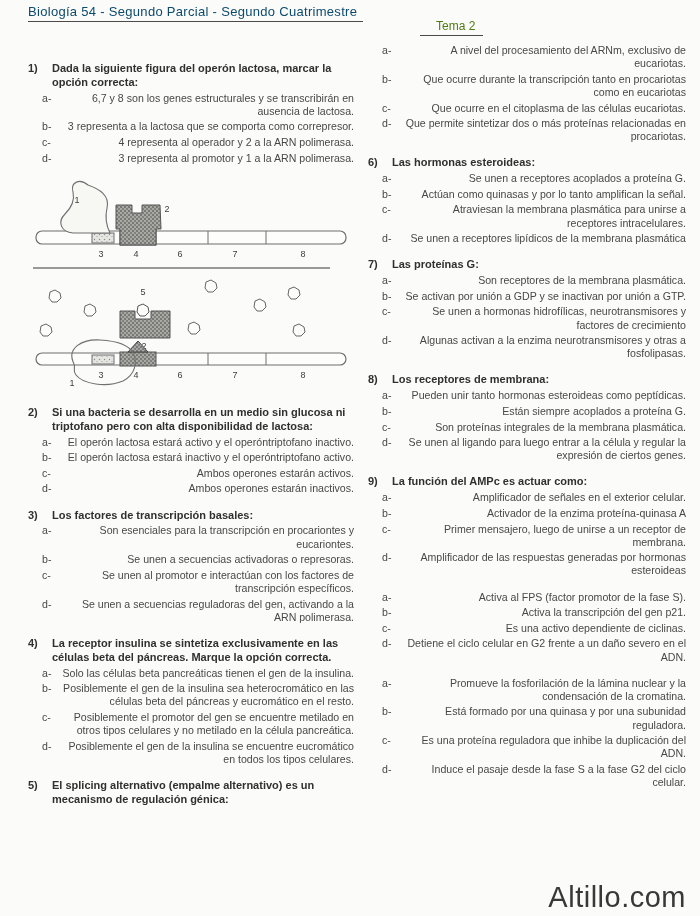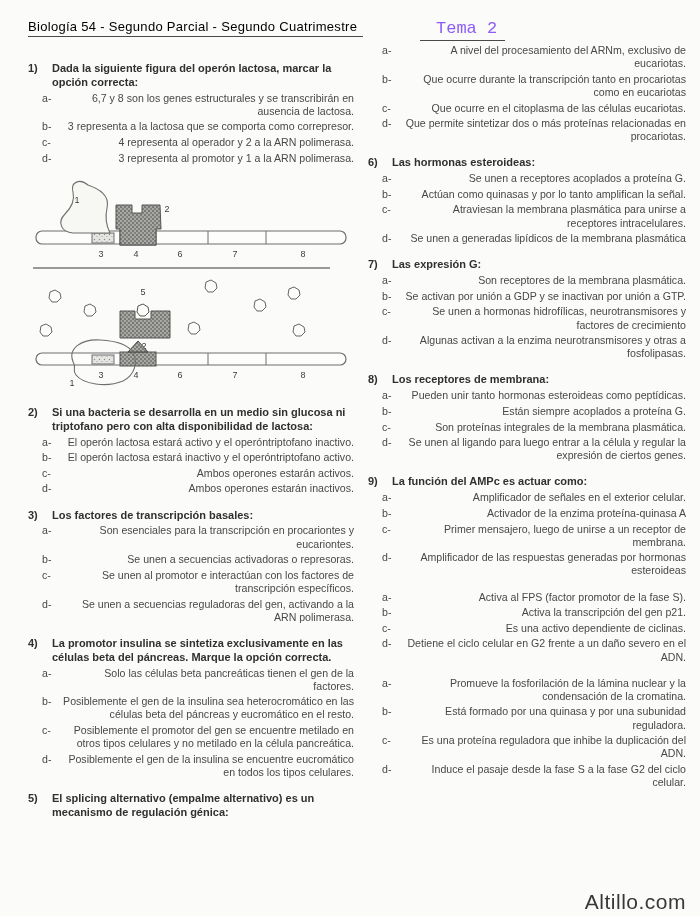--- a/index.html
+++ b/index.html
@@ -5,45 +5,45 @@
   html,body{margin:0;padding:0;}
   body{
     width:700px;height:916px;position:relative;overflow:hidden;
     background:#fbfbf9;
     font-family:"Liberation Sans",sans-serif;
     color:#3f3f3f;
     -webkit-font-smoothing:antialiased;
   }
   .page{position:absolute;inset:0;}
   .header-title{
-    position:absolute;left:28px;top:19px;
-    font-size:13px;color:#000000;letter-spacing:.3px;
+    position:absolute;left:28px;top:4px;
+    font-size:13px;color:#0c4a6e;letter-spacing:.3px;
     border-bottom:1.5px solid #4a4a4a;padding:0 6px 2px 0;
   }
   .tema{
     position:absolute;left:420px;top:19px;
-    font-size:17px;color:#8b5cf6;
-    border-bottom:1.5px solid #4a4a4a;padding:0 8px 2px 16px;font-family:Liberation Mono, monospace;
+    font-size:12px;color:#4d7c0f;
+    border-bottom:1.5px solid #4a4a4a;padding:0 8px 2px 16px;
   }
   .col{position:absolute;}
   .col-left{left:28px;top:62px;width:326px;}
   .col-right{left:368px;top:42px;width:318px;}
   .question{margin-bottom:13px;}
   .q-head{display:flex;font-weight:bold;font-size:11px;line-height:1.26;color:#303030;}
   .q-num{flex:0 0 24px;}
   .q-title{flex:1;}
   .q-options{margin-top:2px;padding-left:14px;}
   .option{display:flex;font-size:10.6px;line-height:1.24;margin-bottom:2.5px;color:#484848;}
   .opt-letter{flex:0 0 20px;}
   .opt-text{flex:1;text-align:right;}
   .operon-figure{margin:4px 0 8px 0;}
   .operon-figure svg text{font-family:"Liberation Sans",sans-serif;font-size:9px;fill:#3d3d3d;}
   .watermark{
     position:absolute;right:14px;bottom:2px;
-    font-size:21px;color:#383838;letter-spacing:.5px;text-align:center;
+    font-size:29px;color:#383838;letter-spacing:.5px;text-align:center;
   }
 </style>
 </head>
 <body>
 
 <div class="page">
 
   <div class="header-title">Biología 54 - Segundo  Parcial - Segundo Cuatrimestre</div>
   <div class="tema">Tema 2</div>
 
@@ -187,26 +187,26 @@
             </div>
             <div class="option">
               <span class="opt-letter">d-</span>
               <span class="opt-text">Se unen a secuencias reguladoras del gen, activando a la ARN polimerasa.</span>
             </div>
           </div>
         </section>
         <section class="question">
           <div class="q-head">
             <span class="q-num">4)</span>
-            <span class="q-title">La promotor insulina se sintetiza exclusivamente en las células beta del páncreas. Marque la opción correcta.</span>
+            <span class="q-title">La receptor insulina se sintetiza exclusivamente en las células beta del páncreas. Marque la opción correcta.</span>
           </div>
           <div class="q-options">
             <div class="option">
               <span class="opt-letter">a-</span>
-              <span class="opt-text">Solo las células beta pancreáticas tienen el gen de la factores.</span>
+              <span class="opt-text">Solo las células beta pancreáticas tienen el gen de la insulina.</span>
             </div>
             <div class="option">
               <span class="opt-letter">b-</span>
               <span class="opt-text">Posiblemente el gen de la insulina sea heterocromático en las células beta del páncreas y eucromático en el resto.</span>
             </div>
             <div class="option">
               <span class="opt-letter">c-</span>
               <span class="opt-text">Posiblemente el promotor del gen se encuentre metilado en otros tipos celulares y no metilado en la célula pancreática.</span>
             </div>
             <div class="option">
@@ -258,28 +258,28 @@
           <div class="option">
             <span class="opt-letter">b-</span>
             <span class="opt-text">Actúan como quinasas y por lo tanto amplifican la señal.</span>
           </div>
           <div class="option">
             <span class="opt-letter">c-</span>
             <span class="opt-text">Atraviesan la membrana plasmática para unirse a receptores intracelulares.</span>
           </div>
           <div class="option">
             <span class="opt-letter">d-</span>
-            <span class="opt-text">Se unen a generadas lipídicos de la membrana plasmática</span>
+            <span class="opt-text">Se unen a receptores lipídicos de la membrana plasmática</span>
           </div>
         </div>
       </section>
       <section class="question">
         <div class="q-head">
           <span class="q-num">7)</span>
-          <span class="q-title">Las expresión G:</span>
+          <span class="q-title">Las proteínas G:</span>
         </div>
         <div class="q-options">
           <div class="option">
             <span class="opt-letter">a-</span>
             <span class="opt-text">Son receptores de la membrana plasmática.</span>
           </div>
           <div class="option">
             <span class="opt-letter">b-</span>
             <span class="opt-text">Se activan por unión a GDP y se inactivan por unión a GTP.</span>
           </div>

